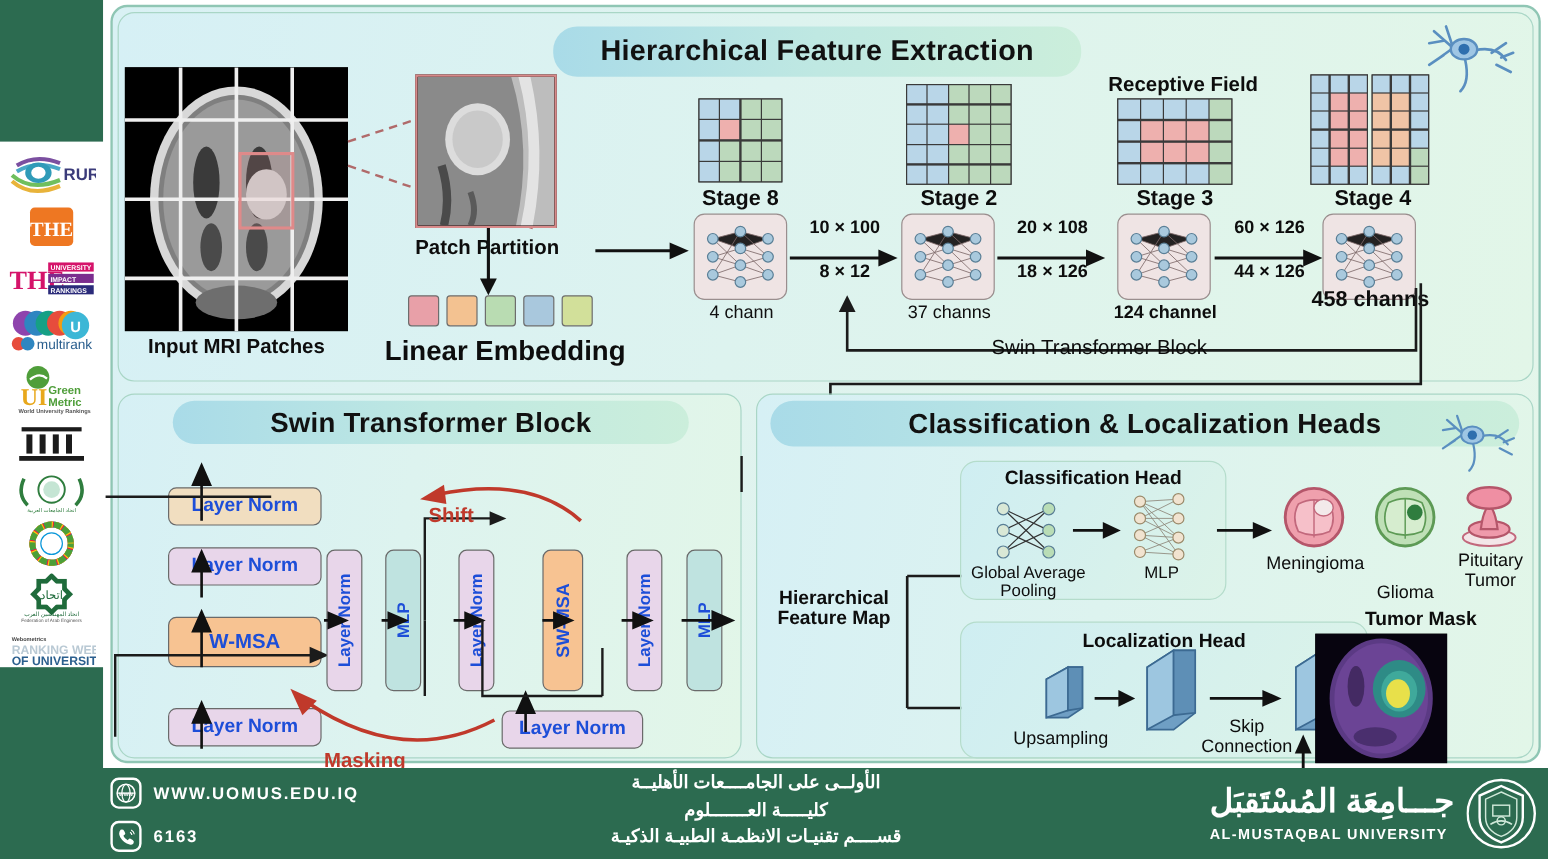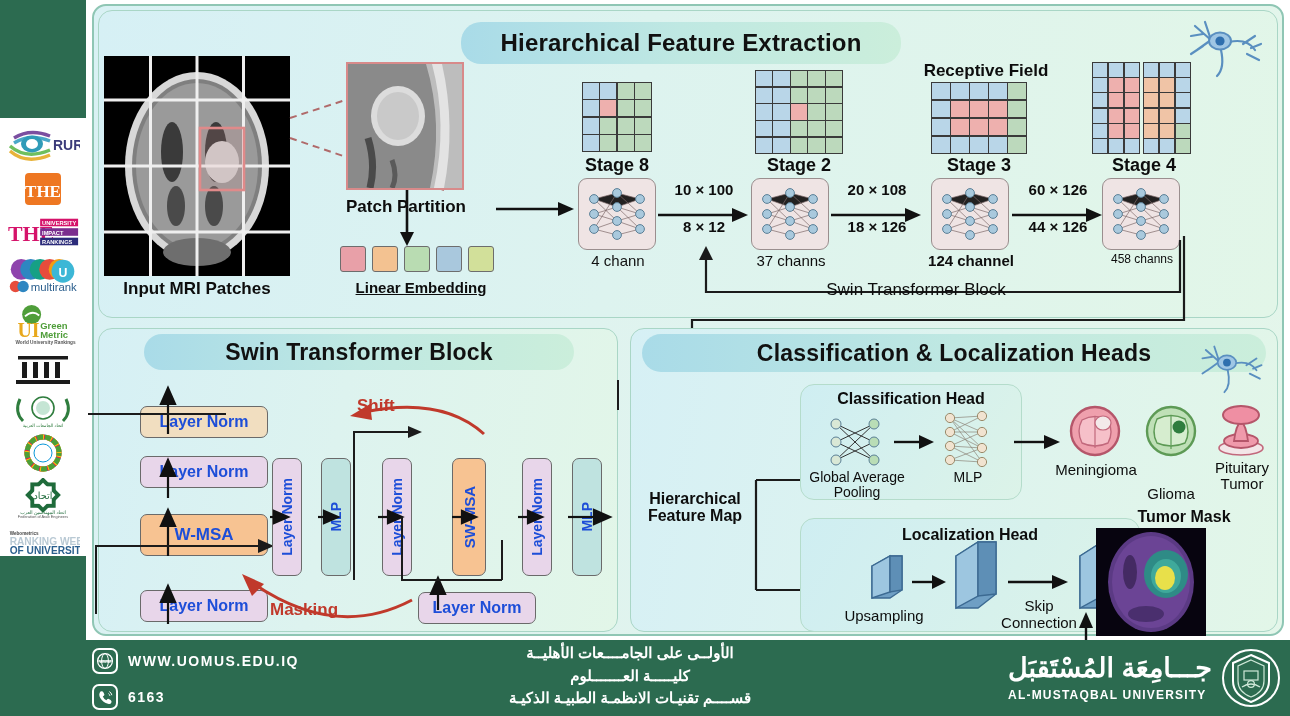--- a/index.html
+++ b/index.html
@@ -45,21 +45,21 @@
 
   
   .pbox { position:absolute; border:1.4px solid #6a6a6a; border-radius:7px;
           display:flex; align-items:center; justify-content:center; text-align:center;
           font-weight:600; color:#1d4ed8;margin-left:36px; }
   .pbox.lilac { background:#e8d6ea; }
   .pbox.tan   { background:#f1dec0; }
   .pbox.orange{ background:#f7c392; }
   .pbox.teal  { background:#bfe3e0; }
   .pbox.vert span { writing-mode:vertical-rl; transform:rotate(180deg); white-space:nowrap; }
-  .redtxt { position:absolute; color:#c0392b; font-weight:bold; }
+  .redtxt { position:absolute; color:#c0392b; font-weight:bold;margin-top:24px; }
 
   .embed { position:absolute; width:26px; height:26px; border:1.4px solid #6d6d6d; border-radius:3px; }
 
   .cube { position:absolute; }
 
   
   .footer { position:absolute; left:0; top:640px; width:1290px; height:76px; background:#2c6b50; }
   .f-contact { position:absolute; left:92px; top:6px; width:250px; height:64px; color:#fff; }
   .f-row { display:flex; align-items:center; gap:10px; height:30px; }
   .f-badge { width:26px; height:26px; border:2px solid #fff; border-radius:7px;
@@ -267,21 +267,21 @@
       <polygon points="10,56 3,42 17,42" fill="#111"></polygon>
     </svg>
 
     <div style="position:absolute;left:254px;top:246px;">
       <div class="embed" style="left:0;   top:0; background:#e8a0a8; position:absolute;"></div>
       <div class="embed" style="left:32px;top:0; background:#f3c291; position:absolute;"></div>
       <div class="embed" style="left:64px;top:0; background:#b9dcb2; position:absolute;"></div>
       <div class="embed" style="left:96px;top:0; background:#a9c8dd; position:absolute;"></div>
       <div class="embed" style="left:128px;top:0;background:#d2e09a; position:absolute;"></div>
     </div>
-    <div class="cap" style="left:230px; top:280px; width:210px; font-size:15px;text-decoration:underline;">Linear Embedding</div>
+    <div class="cap" style="left:230px; top:280px; width:210px; font-size:23px;">Linear Embedding</div>
 
     <svg class="cube" style="left:410px; top:198px;" width="80" height="22" viewBox="0 0 80 22">
       <line x1="0" y1="11" x2="66" y2="11" stroke="#111" stroke-width="2.6"></line>
       <polygon points="78,11 62,4 62,18" fill="#111"></polygon>
     </svg>
 
     <div class="cap" style="left:810px; top:62px; width:180px; font-size:17px;">Receptive Field</div>
 
     <div class="pgrid" style="left:496px; top:82px; width:70px; height:70px; grid-template-columns:repeat(4,1fr); grid-template-rows:repeat(4,1fr);">
       <div></div>
@@ -492,21 +492,21 @@
           <circle cx="33" cy="8" r="4.4"></circle>
             <circle cx="33" cy="22" r="4.4"></circle>
             <circle cx="33" cy="36" r="4.4"></circle>
             <circle cx="33" cy="50" r="4.4"></circle>
           <circle cx="56" cy="14" r="4.4"></circle>
             <circle cx="56" cy="29" r="4.4"></circle>
             <circle cx="56" cy="44" r="4.4"></circle>
         </g>
       </svg>
     </div>
-    <div class="cap" style="left:1006px; top:253px; width:100px; font-size:12px; font-weight:normal;">458 channs</div>
+    <div class="cap" style="left:1006px; top:240px; width:100px; font-size:18px; font-weight:bold;">458 channs</div>
 
     <svg class="cube" style="left:580px; top:240px;" width="520" height="70" viewBox="0 0 520 70">
       <path d="M514 0 L514 52 L40 52 L40 18" stroke="#1b1b1b" stroke-width="2.2" fill="none"></path>
       <polygon points="40,6 33,20 47,20" fill="#1b1b1b"></polygon>
     </svg>
     <div class="cap" style="left:700px; top:281px; width:260px; font-size:17px; font-weight:normal;">Swin Transformer Block</div>
 
     <svg class="cube" style="left:590px; top:236px;" width="520" height="200" viewBox="0 0 520 200">
       <path d="M508 -32 L508 84 L16 84 L16 190" stroke="#1b1b1b" stroke-width="2.2" fill="none"></path>
       <polygon points="16,200 9,184 23,184" fill="#1b1b1b"></polygon>

